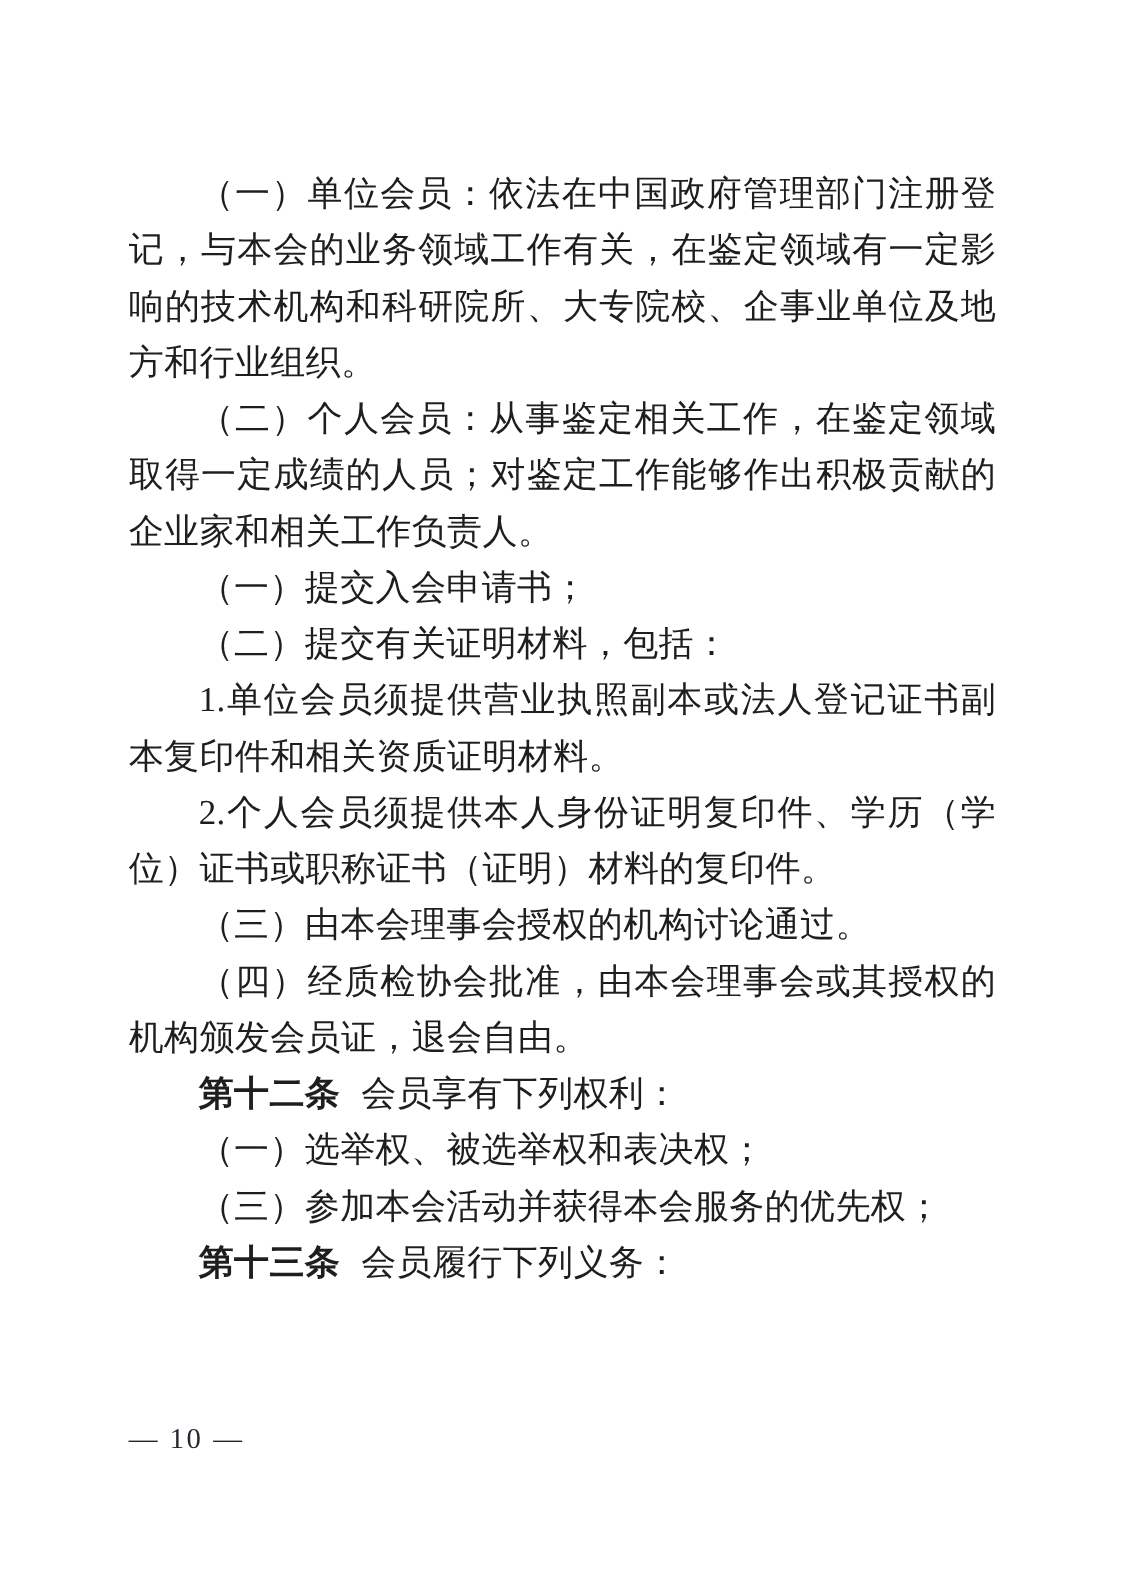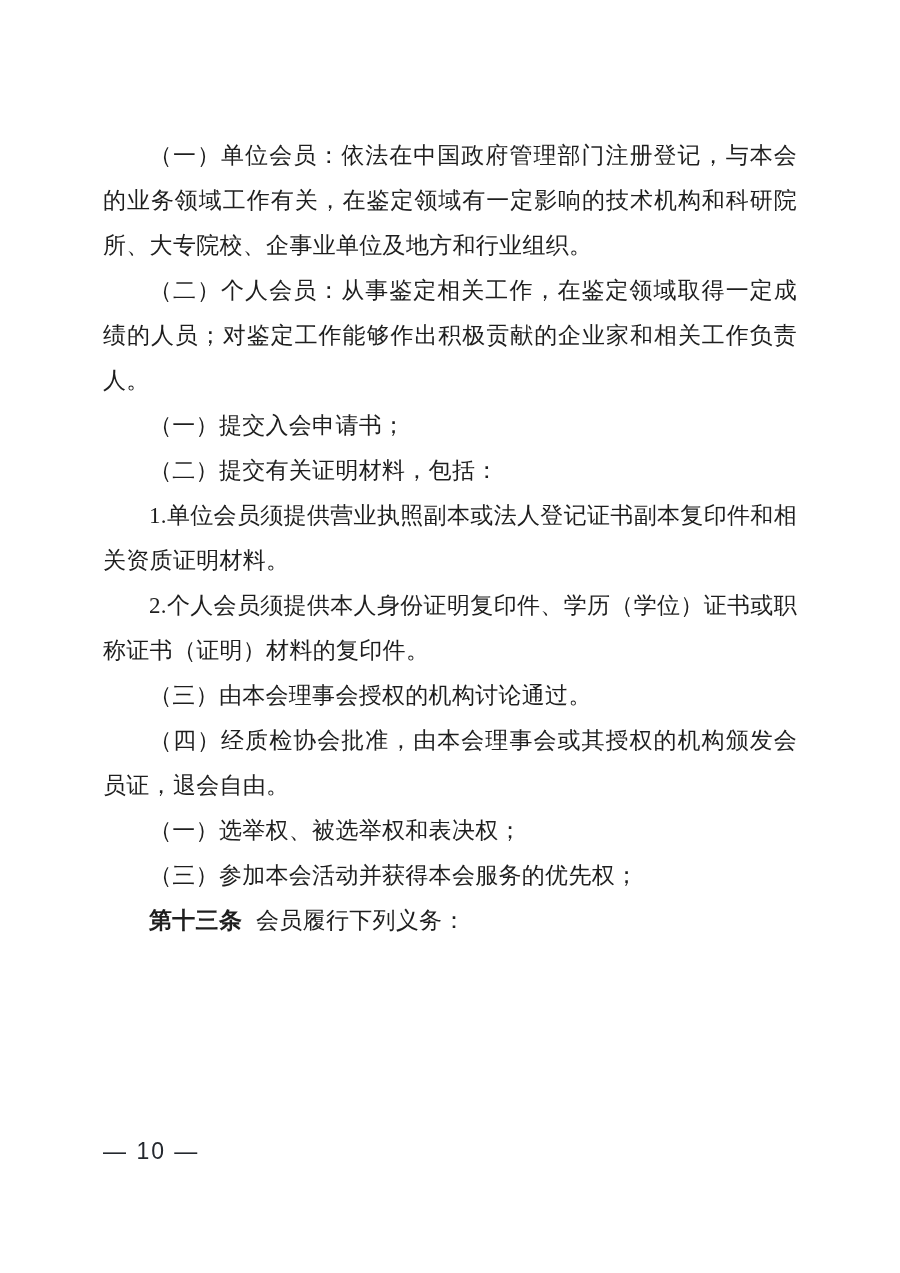--- a/index.html
+++ b/index.html
@@ -17,54 +17,55 @@
   }
   .content {
     position: absolute;
     left: 103px;
     top: 133px;
     width: 694px;
     color: #1e1e1e;
   }
   .content p {
     margin: 0;
-    font-size: 23px;
+    font-size: 28px;
     line-height: 45px;
     text-indent: 2em;
     text-align: justify;
     text-justify: inter-ideograph;
     letter-spacing: 0.3px;
     word-break: break-all;
   }
   .content p b {
     font-weight: bold;
     margin-right: 0.6em;
   }
   .footer {
     position: absolute;
     left: 103px;
     top: 1136px;
     font-size: 23px;
     line-height: 30px;
     color: #24282e;
     letter-spacing: 2px;
-    font-family: Liberation Sans, sans-serif;
+    font-family: Liberation Serif, serif;
   }
 </style>
 </head>
 <body>
 
 <div class="page">
   <div class="content">
     <p><span>（一）单位会员：依法在中国政府管理部门注册登记，与本会的业务领域工作有关，在鉴定领域有一定影响的技术机构和科研院所、大专院校、企事业单位及地方和行业组织。</span></p>
     <p><span>（二）个人会员：从事鉴定相关工作，在鉴定领域取得一定成绩的人员；对鉴定工作能够作出积极贡献的企业家和相关工作负责人。</span></p>
     <p><span>（一）提交入会申请书；</span></p>
     <p><span>（二）提交有关证明材料，包括：</span></p>
     <p><span>1.单位会员须提供营业执照副本或法人登记证书副本复印件和相关资质证明材料。</span></p>
     <p><span>2.个人会员须提供本人身份证明复印件、学历（学位）证书或职称证书（证明）材料的复印件。</span></p>
     <p><span>（三）由本会理事会授权的机构讨论通过。</span></p>
     <p><span>（四）经质检协会批准，由本会理事会或其授权的机构颁发会员证，退会自由。</span></p>
+    <p><b>第十二条</b><span>会员享有下列权利：</span></p>
     <p><span>（一）选举权、被选举权和表决权；</span></p>
     <p><span>（三）参加本会活动并获得本会服务的优先权；</span></p>
     <p><b>第十三条</b><span>会员履行下列义务：</span></p>
   </div>
   <div class="footer">— 10 —</div>
 </div>
 
 </body></html>

